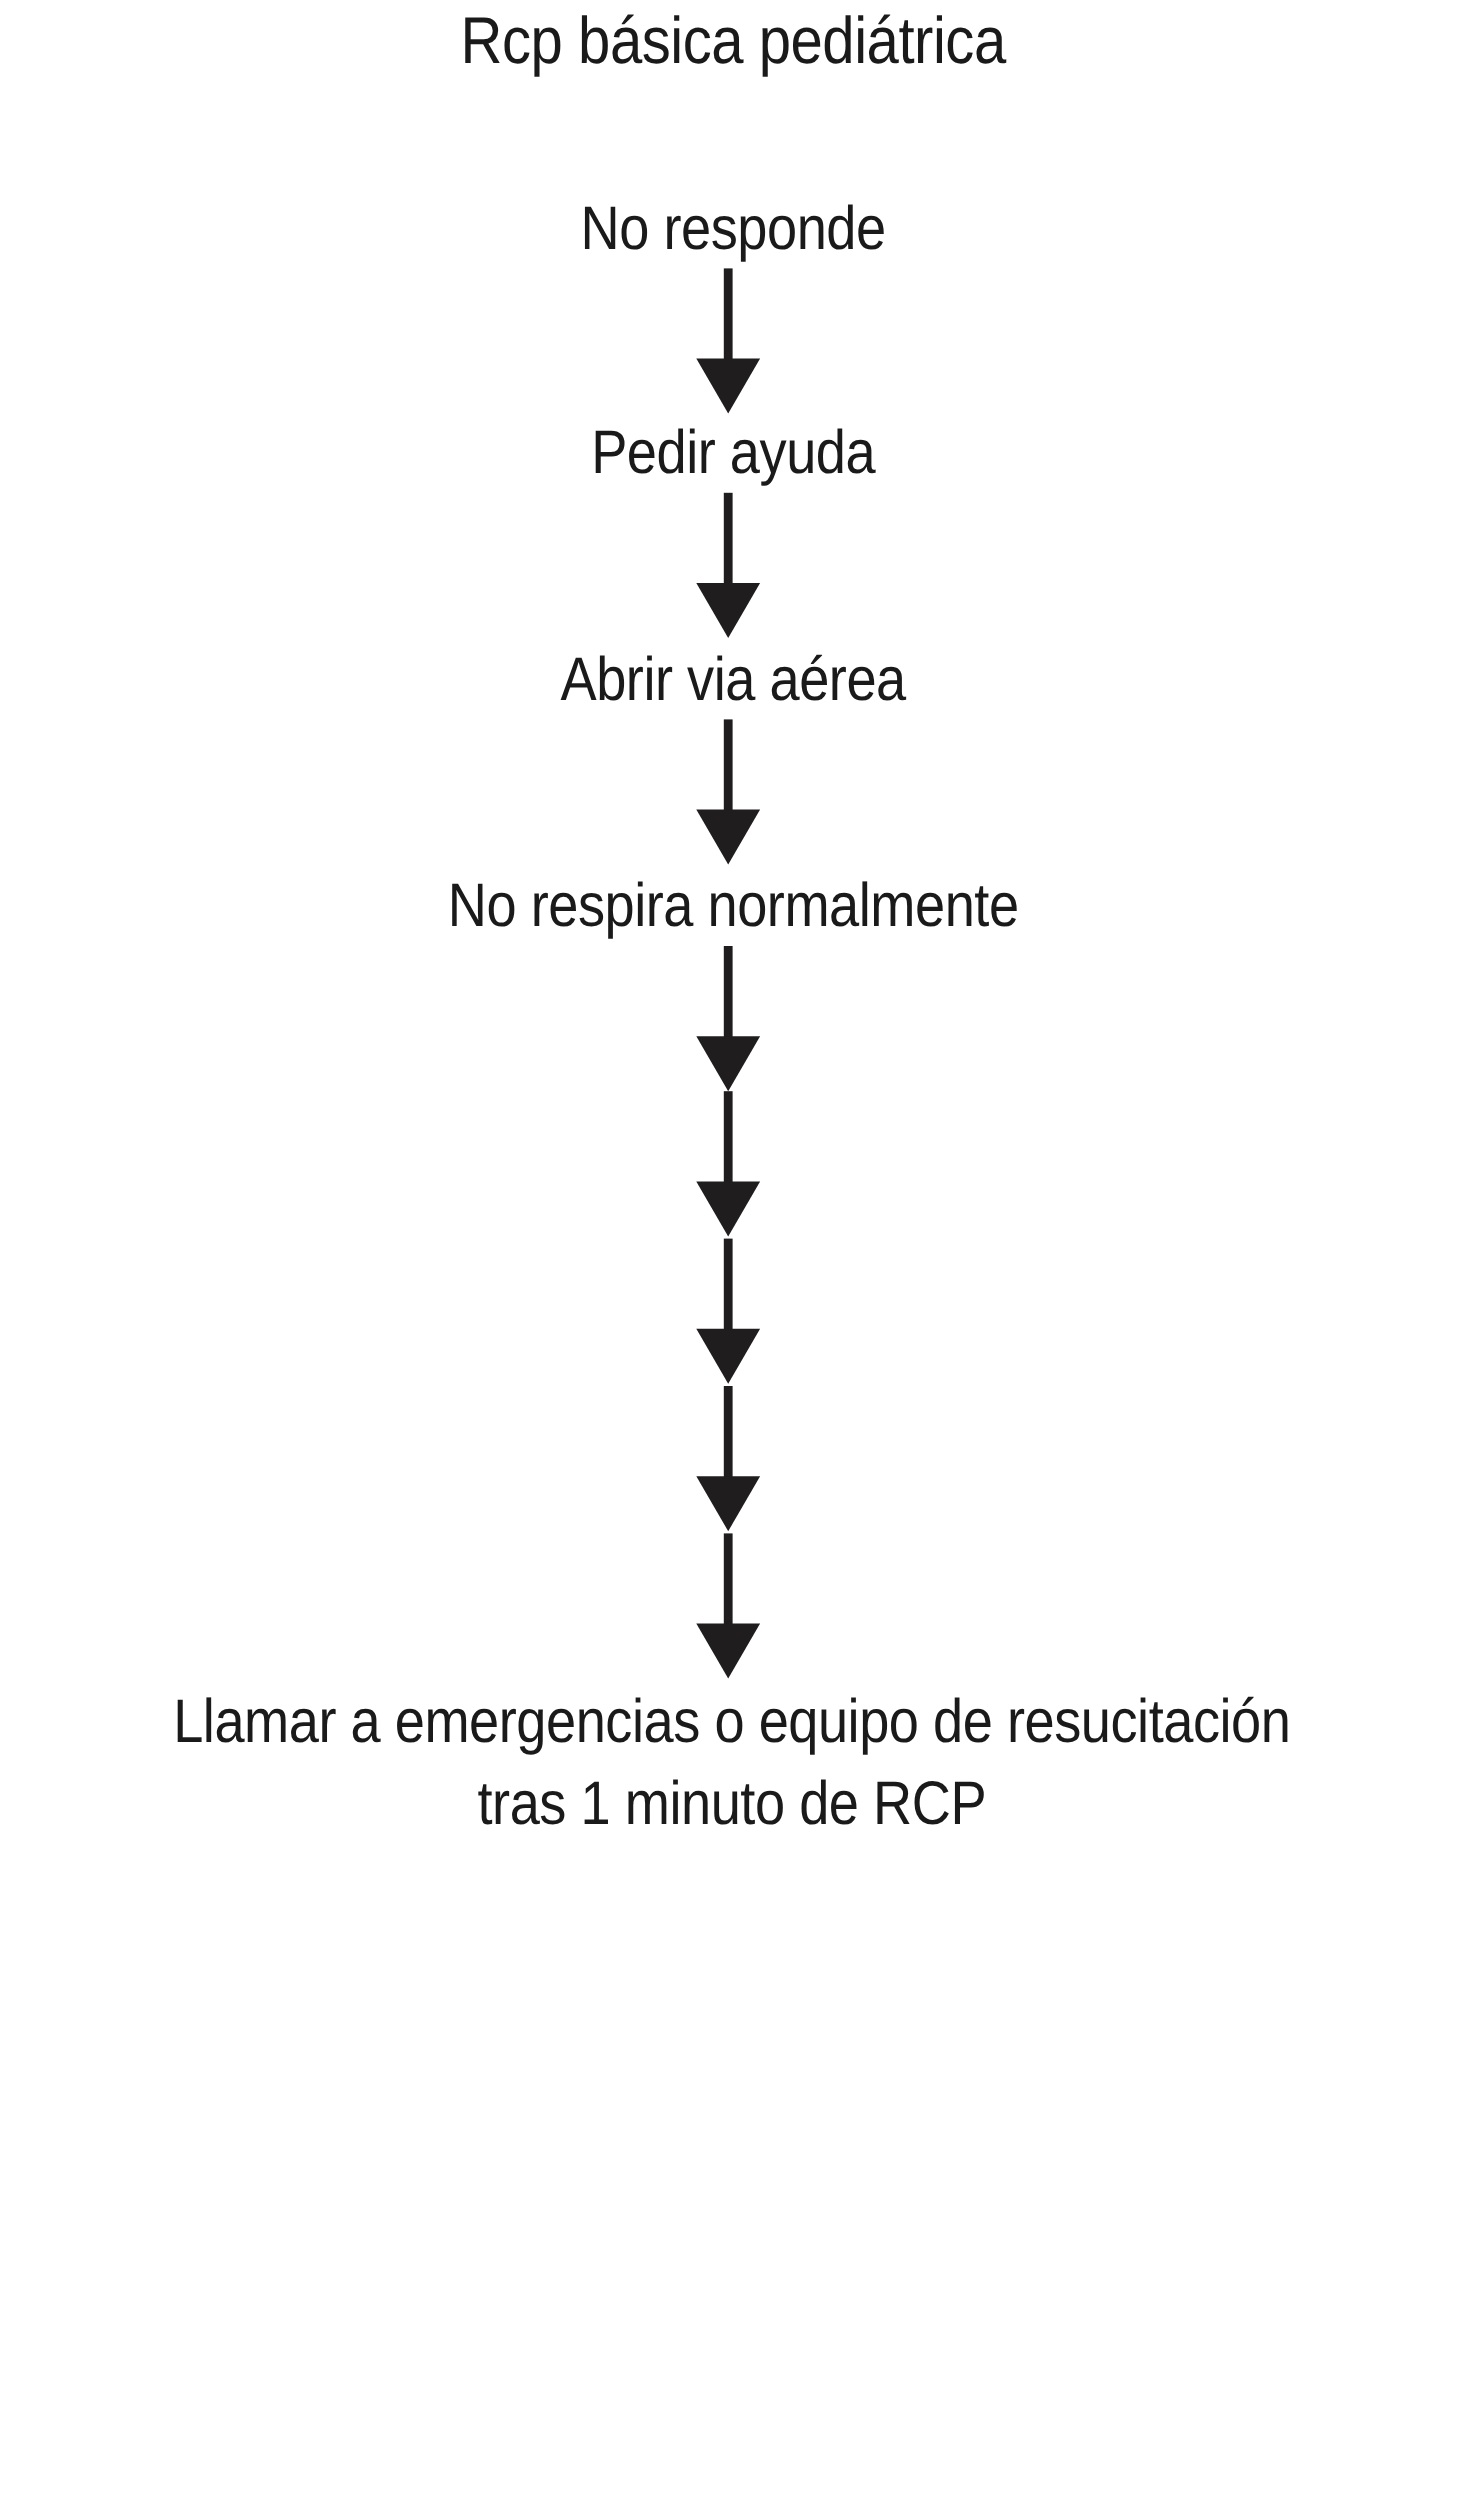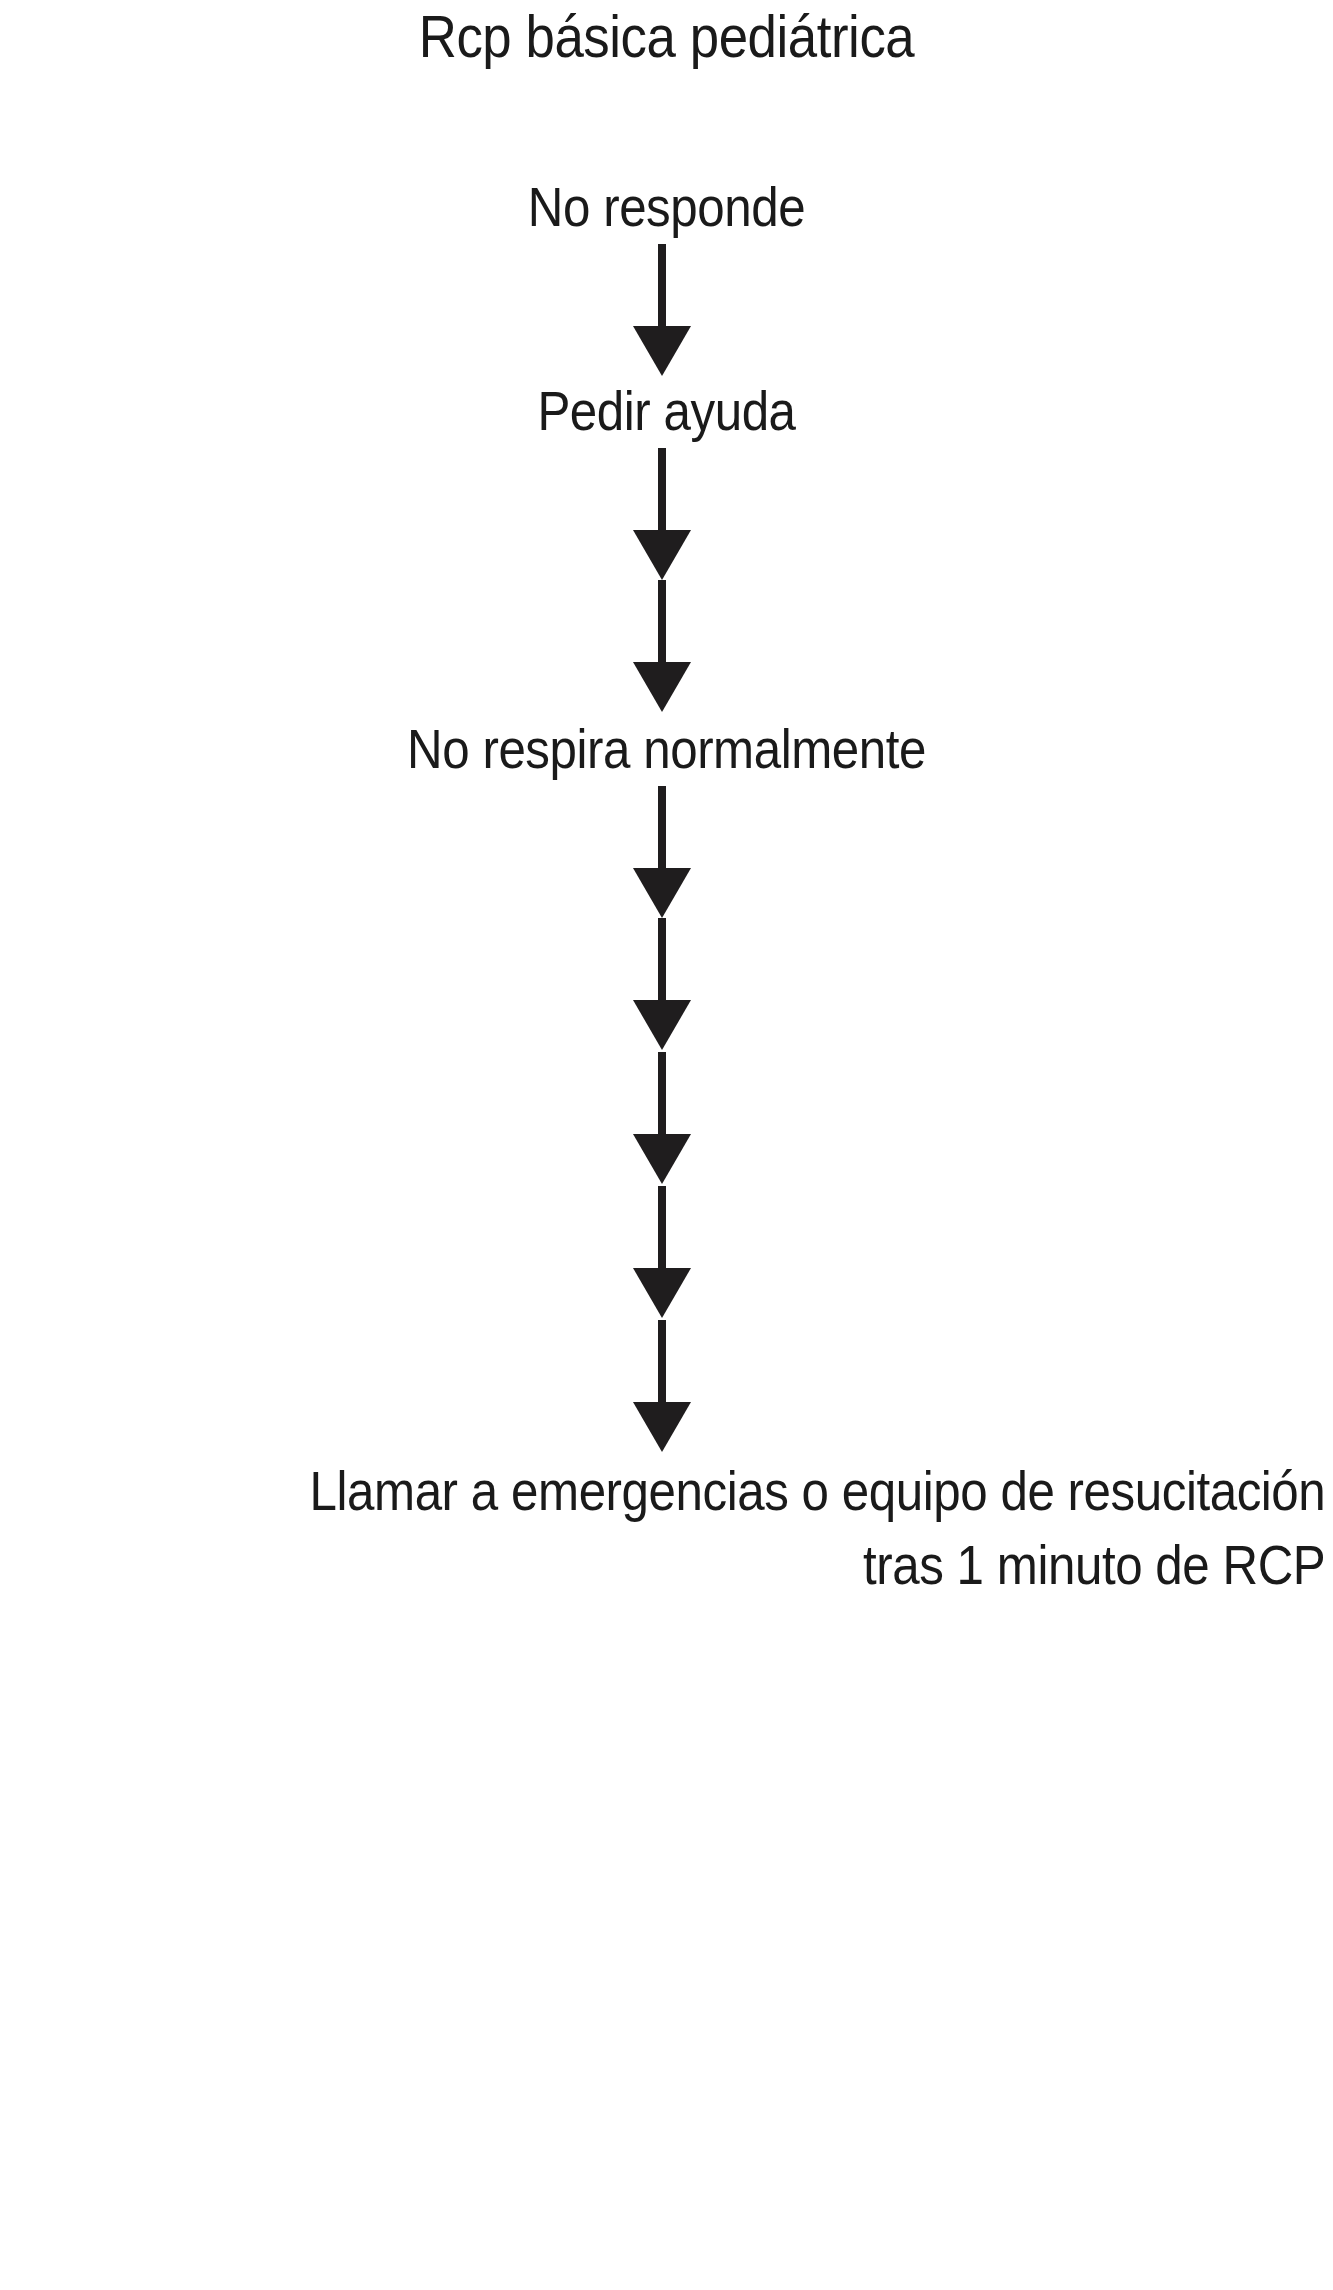--- a/index.html
+++ b/index.html
@@ -56,21 +56,21 @@
     font-size: 56px;
     line-height: 74px;
     letter-spacing: -0.5px;
     transform: scaleX(0.88);
     white-space: nowrap;
     color: #1a1a1a;
   }
 
   
   .flow-step.step-wrap {
-    text-align: right;
+    text-align: center;
   }
   .flow-step.step-wrap .step-label {
     transform-origin: 0 0;
     padding-left: 6px;
     white-space: normal;
     width: 1500px;
   }
   .flow-step.step-wrap .step-line {
     display: block;
   }
@@ -139,20 +139,23 @@
     <div class="flow-step">
       <span class="step-label">Pedir ayuda</span>
     </div>
     <div class="connector c2">
       <div class="arrow">
         <div class="arrow-stem"></div>
         <div class="arrow-head"></div>
       </div>
     </div>
 
+    <div class="flow-step">
+      <span class="step-label">Abrir via aérea</span>
+    </div>
     <div class="connector c3">
       <div class="arrow">
         <div class="arrow-stem"></div>
         <div class="arrow-head"></div>
       </div>
     </div>
 
     <div class="flow-step">
       <span class="step-label">No respira normalmente</span>
     </div>

